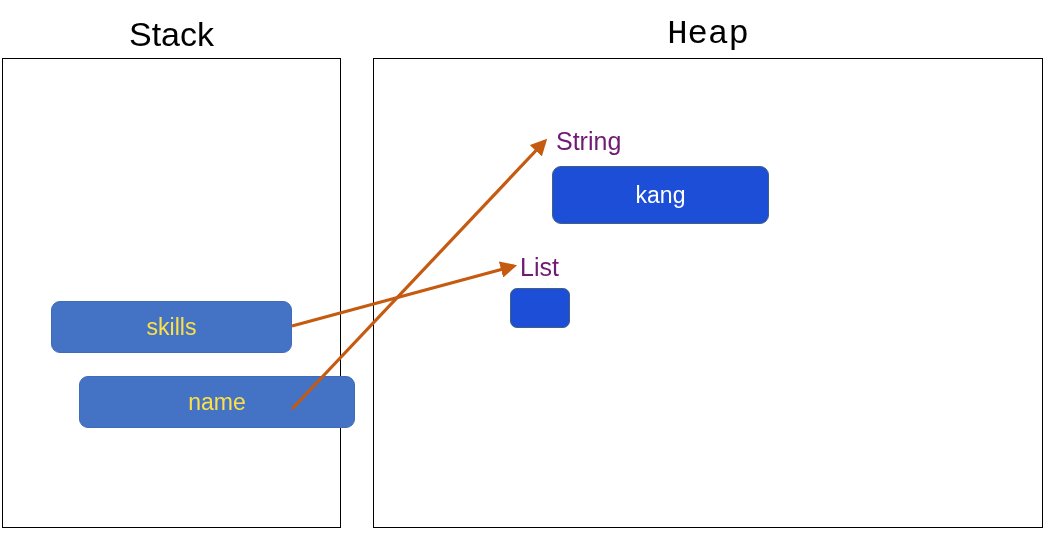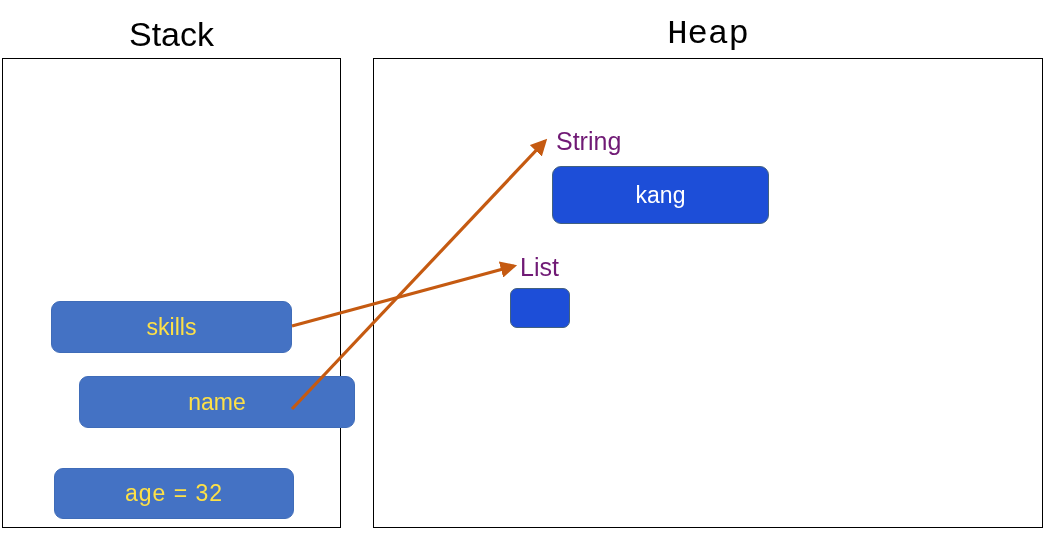--- a/index.html
+++ b/index.html
@@ -110,21 +110,20 @@
   <div class="region-title" id="heap-title">Heap</div>
 
   <div class="region-box" id="stack-box"></div>
 
   <div class="region-box" id="heap-box"></div>
 
   <div class="var-box" id="var-skills">skills</div>
 
   <div class="var-box" id="var-name">name</div>
 
-  <div class="var-box" id="var-age">age = 32</div>
 
   <div class="obj-label" id="label-string">String</div>
 
   <div class="obj-label" id="label-list">List</div>
 
   <div class="obj-box" id="obj-string">kang</div>
 
   <div class="obj-box" id="obj-list"></div>
 
   <svg id="arrows" viewBox="0 0 1057 536">

